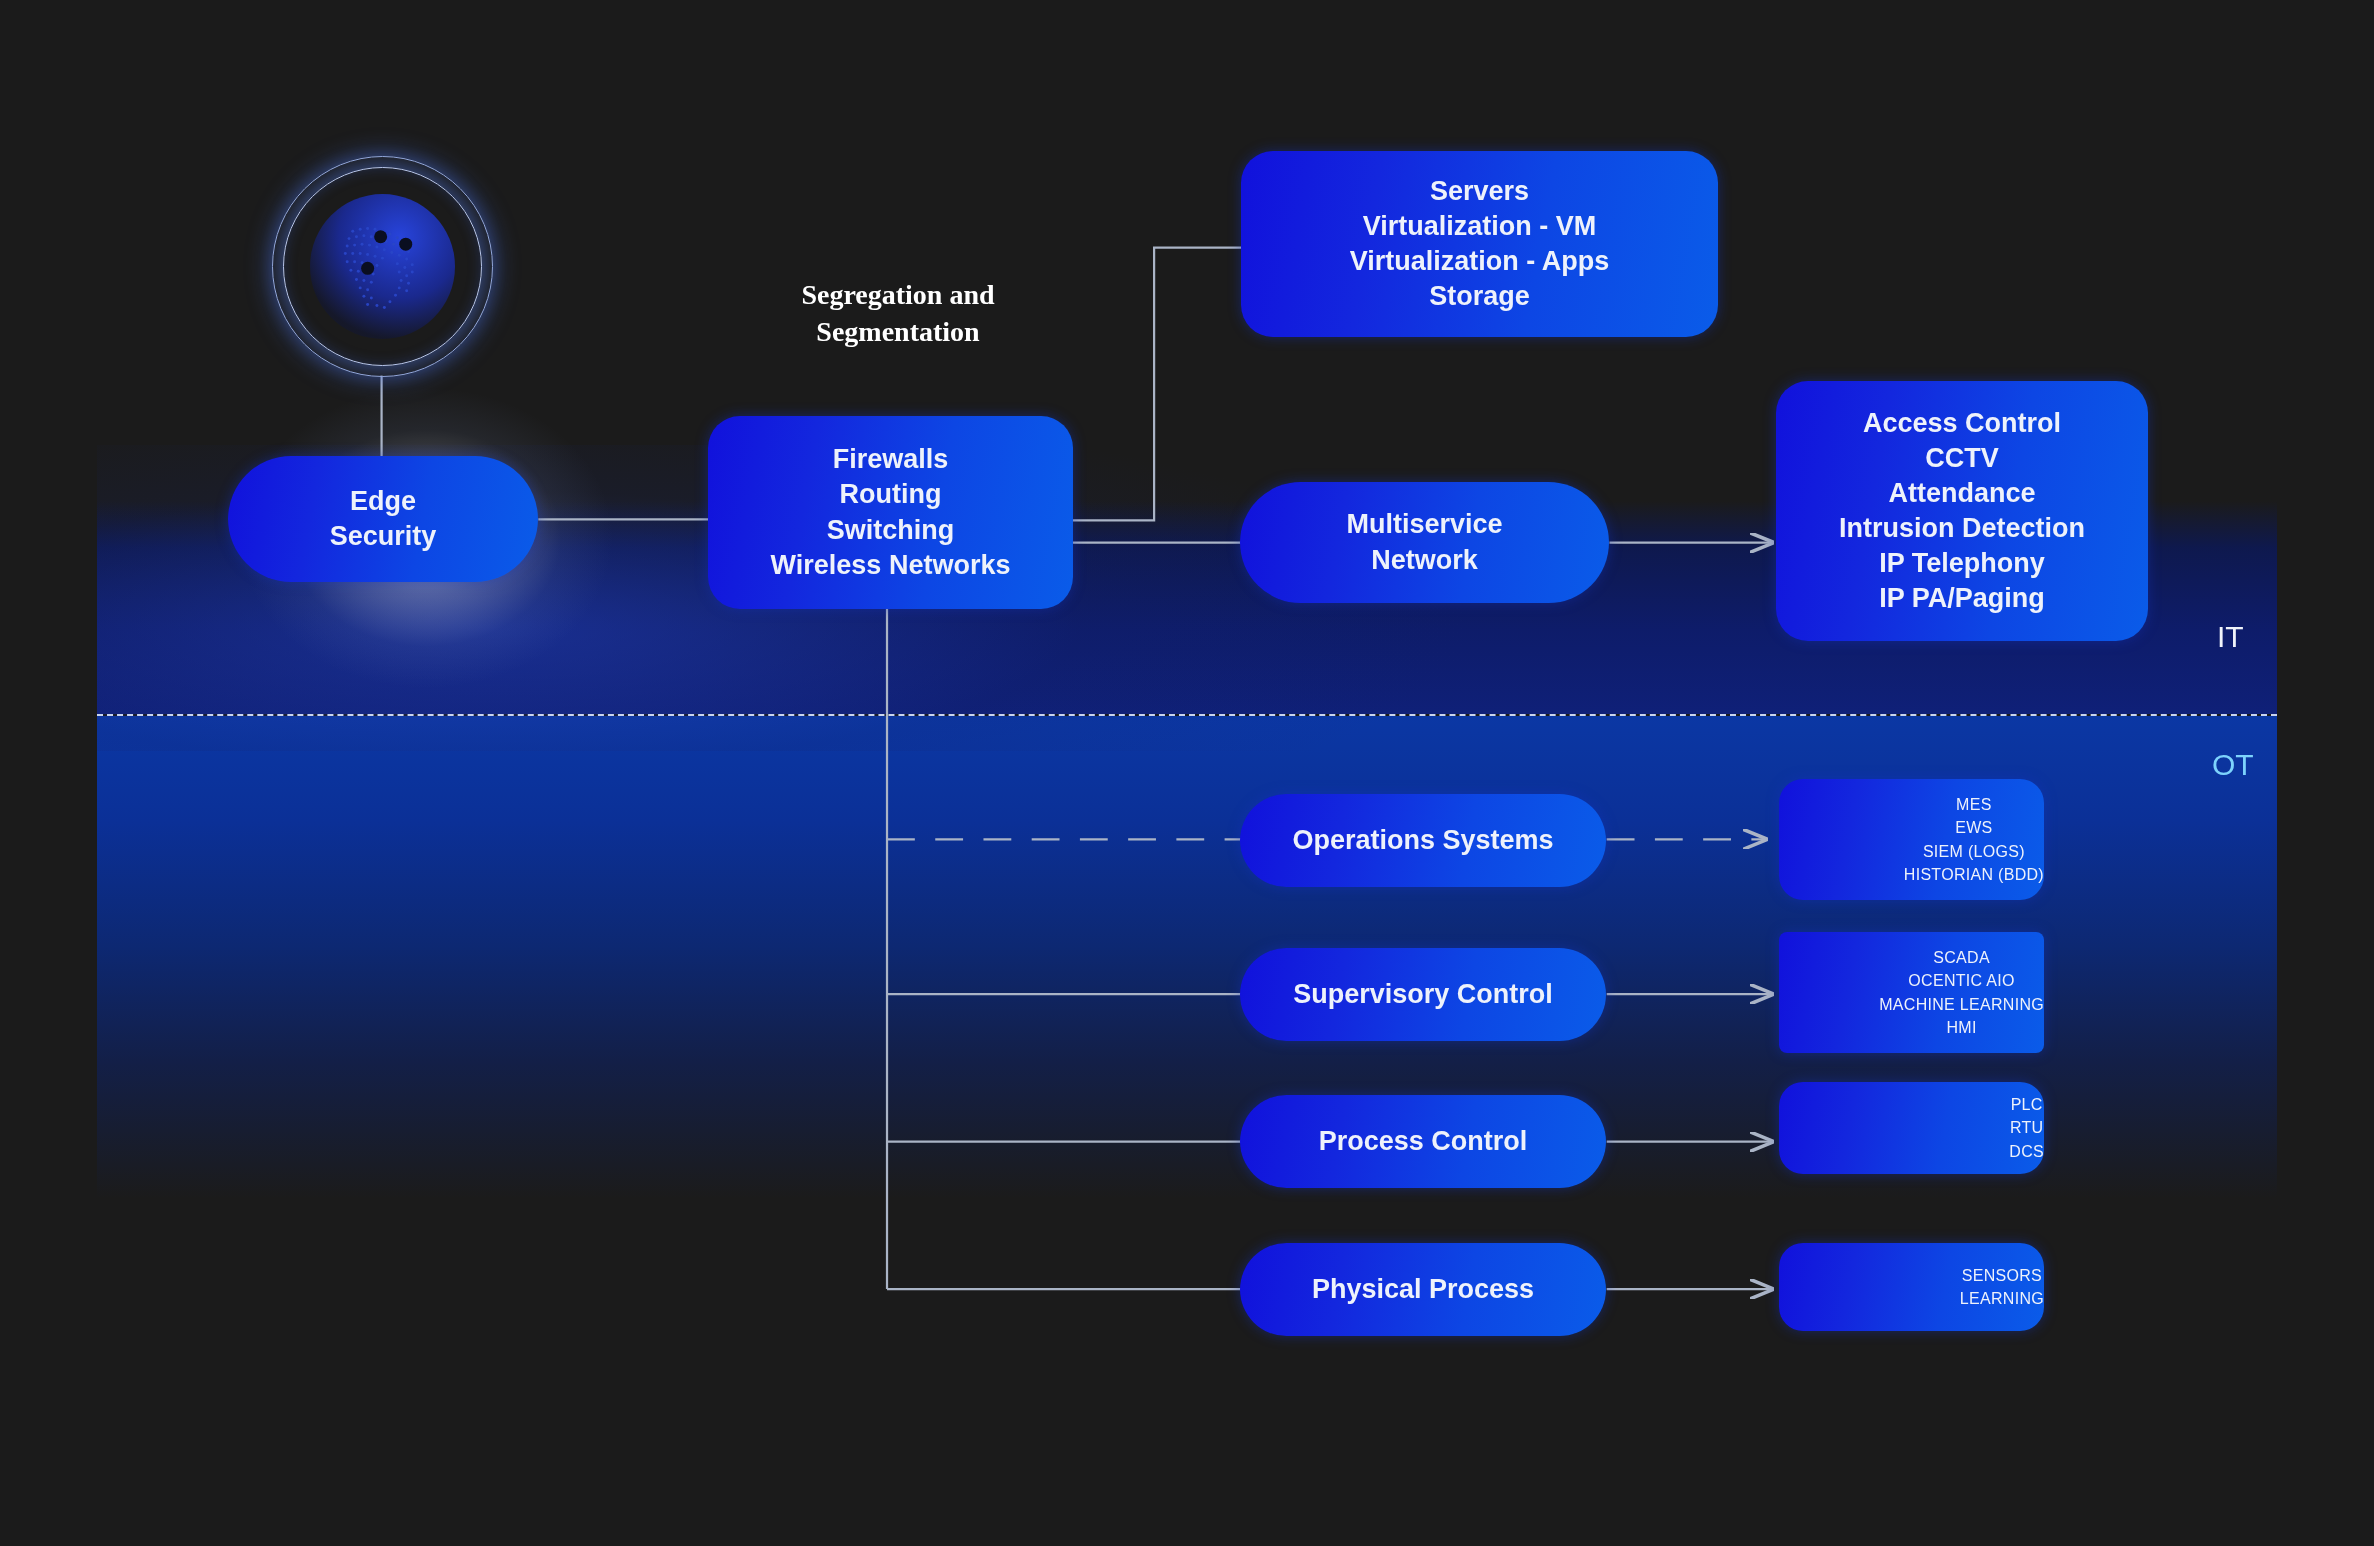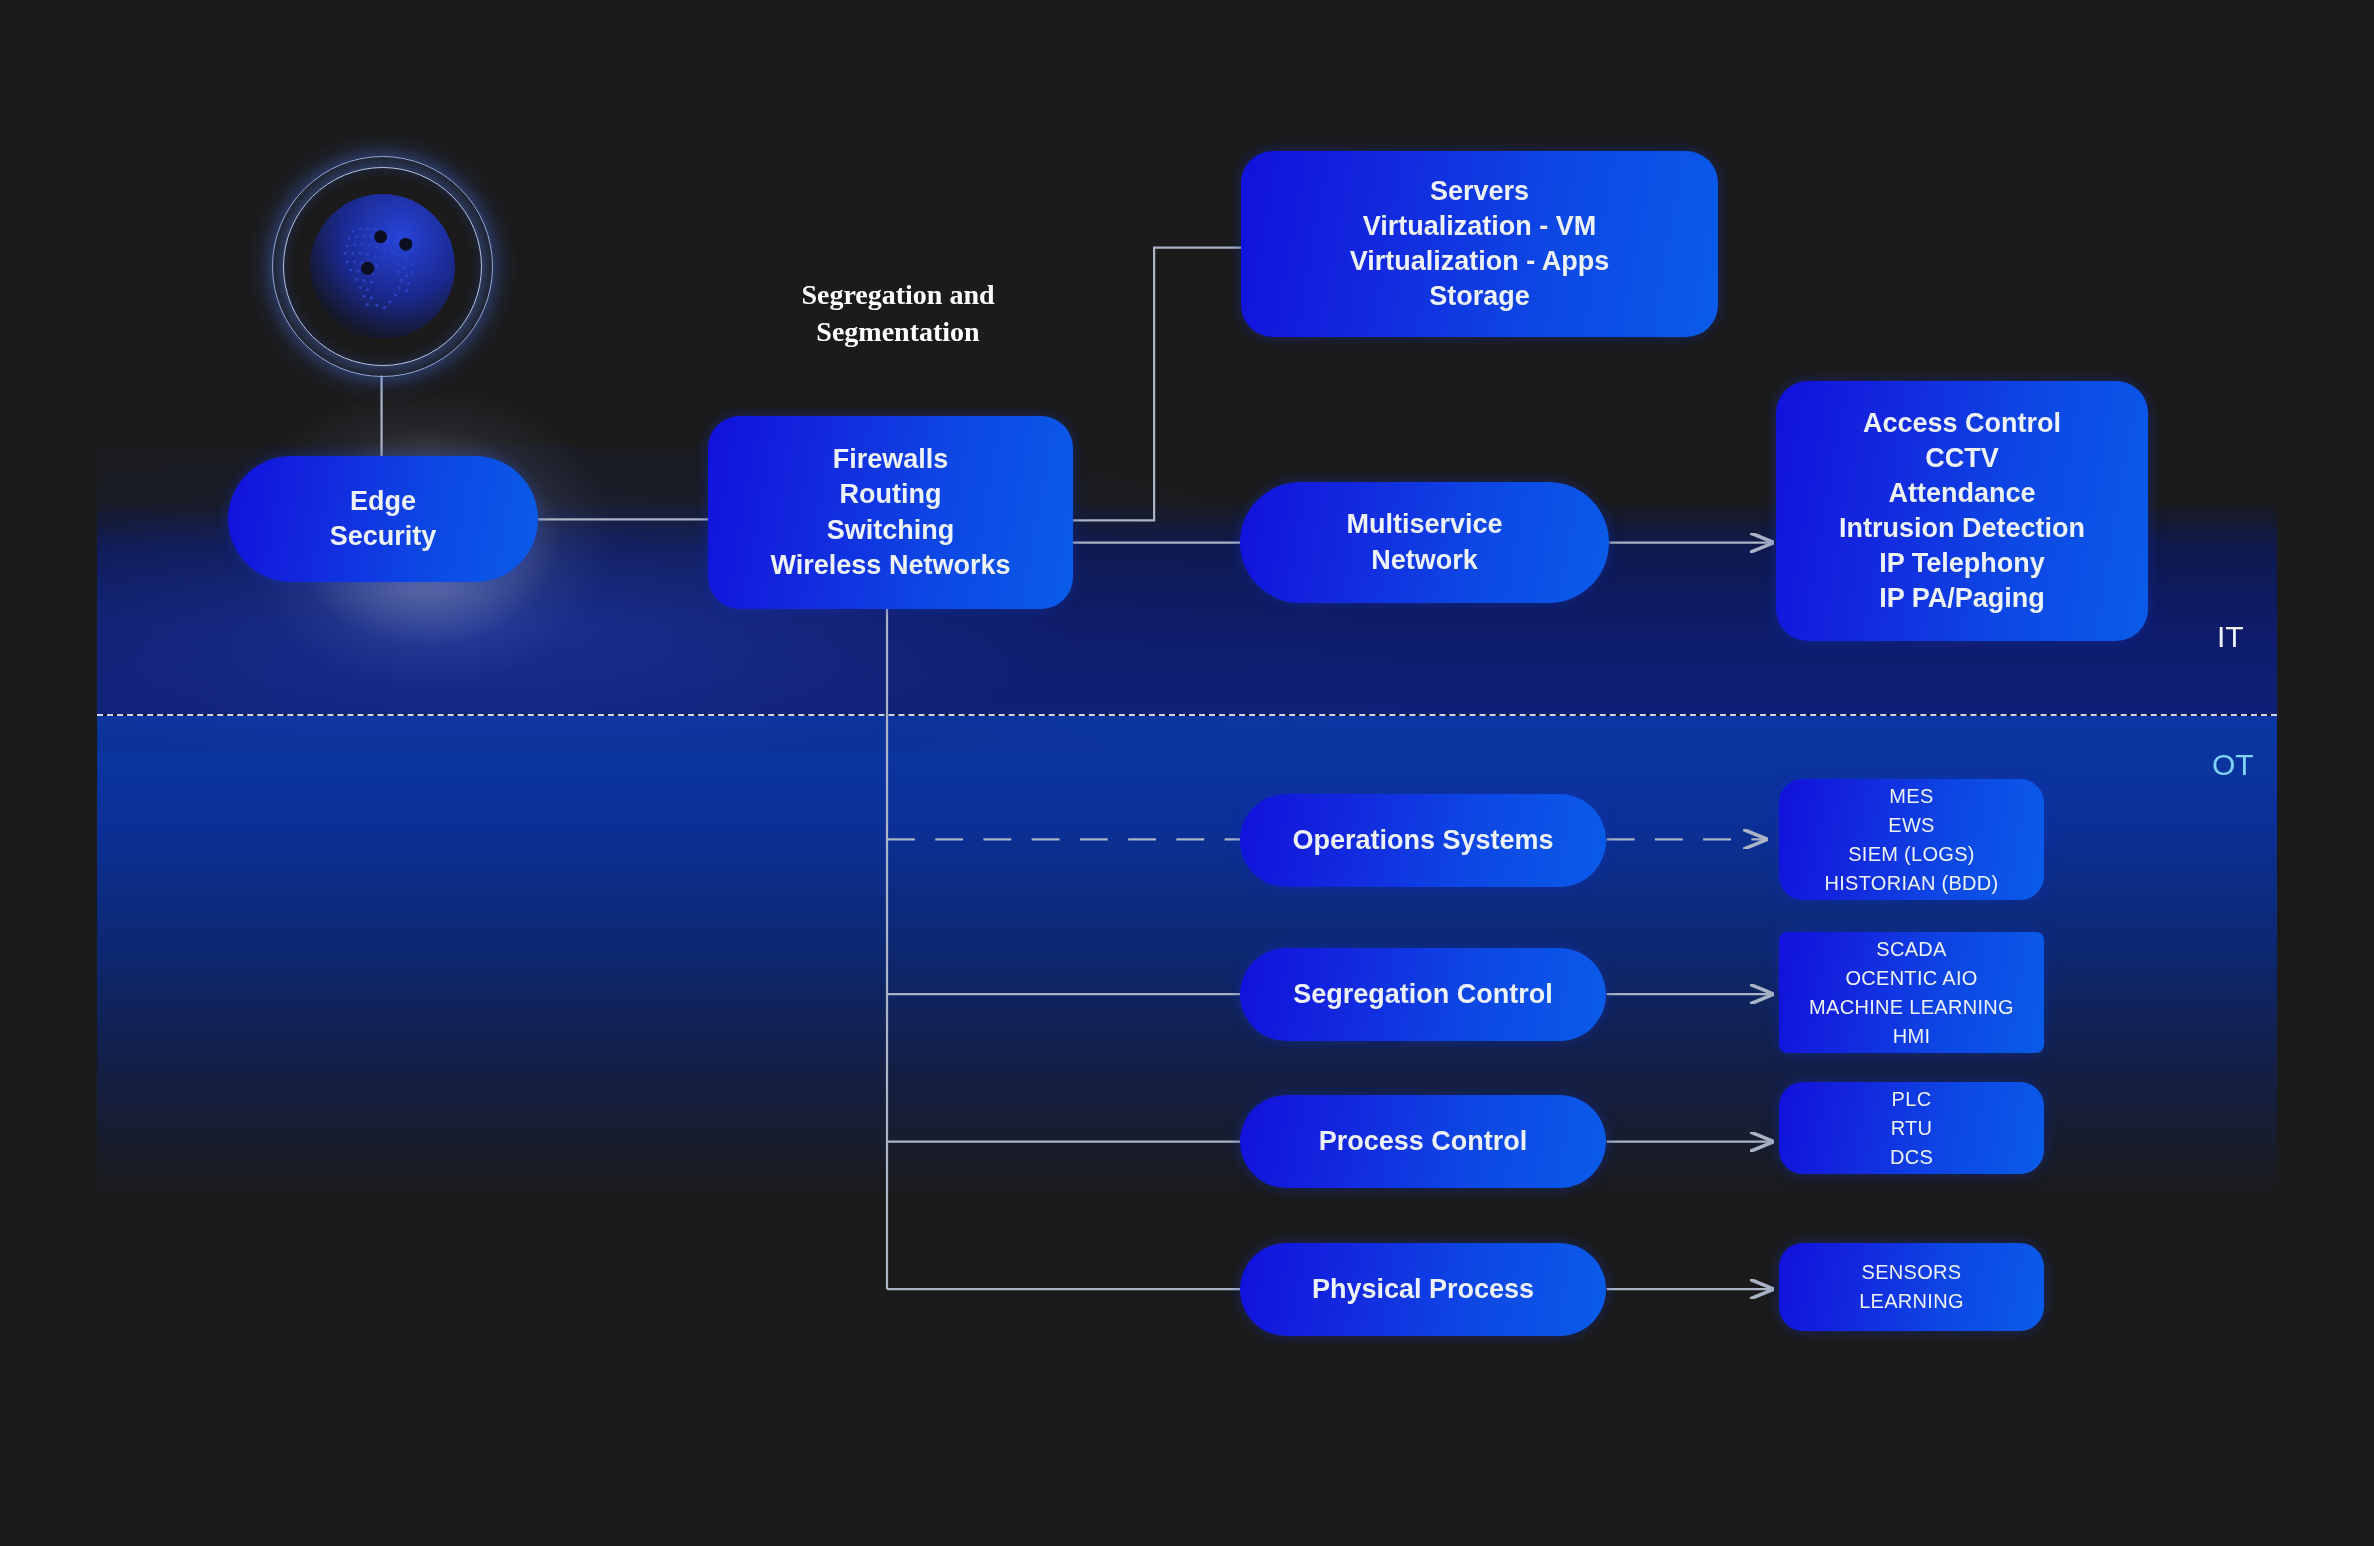--- a/index.html
+++ b/index.html
@@ -85,21 +85,21 @@
     text-align:center;
     color:#eef2fb;
     background:linear-gradient(100deg,#1111dc 0%,#1327de 28%,#0d46e4 62%,#0a5ce9 100%);
     box-shadow:0 0 13px rgba(20,50,190,0.45);
     line-height:1.30;
   }
   .node span{display:block;white-space:pre-line;}
   .pill{border-radius:927px;}
   .rounded{border-radius:32px;}
   .n-md{font-size:27px;font-weight:bold;}
-  .n-sm{font-size:20px;letter-spacing:0.3px;line-height:1.45;}
+  .n-sm{font-size:16px;letter-spacing:0.3px;line-height:1.45;justify-content:flex-end;}
 
   
   .lbl{position:absolute;color:#ffffff;}
   #seg-label{
     left:768px;top:276px;width:260px;text-align:center;
     font-size:28px;font-weight:bold;line-height:1.33;font-family:Liberation Serif, serif;
   }
   #it-label{left:2217px;top:620px;font-size:30px;color:#f0f3fa;}
   #ot-label{left:2212px;top:748px;font-size:30px;color:#7dd3fc;}
 </style>
@@ -271,21 +271,21 @@
     <span>Operations Systems</span>
   </div>
   <div class="node rounded n-sm" style="left:1779px;top:779px;width:265px;height:121px;border-radius:24px;">
     <span>MES
 EWS
 SIEM (LOGS)
 HISTORIAN (BDD)</span>
   </div>
 
   <div class="node pill n-md" style="left:1240px;top:948px;width:366px;height:93px;">
-    <span>Segregation Control</span>
+    <span>Supervisory Control</span>
   </div>
   <div class="node rounded n-sm" style="left:1779px;top:932px;width:265px;height:121px;border-radius:8px;">
     <span>SCADA
 OCENTIC AIO
 MACHINE LEARNING
 HMI</span>
   </div>
 
   <div class="node pill n-md" style="left:1240px;top:1095px;width:366px;height:93px;">
     <span>Process Control</span>

